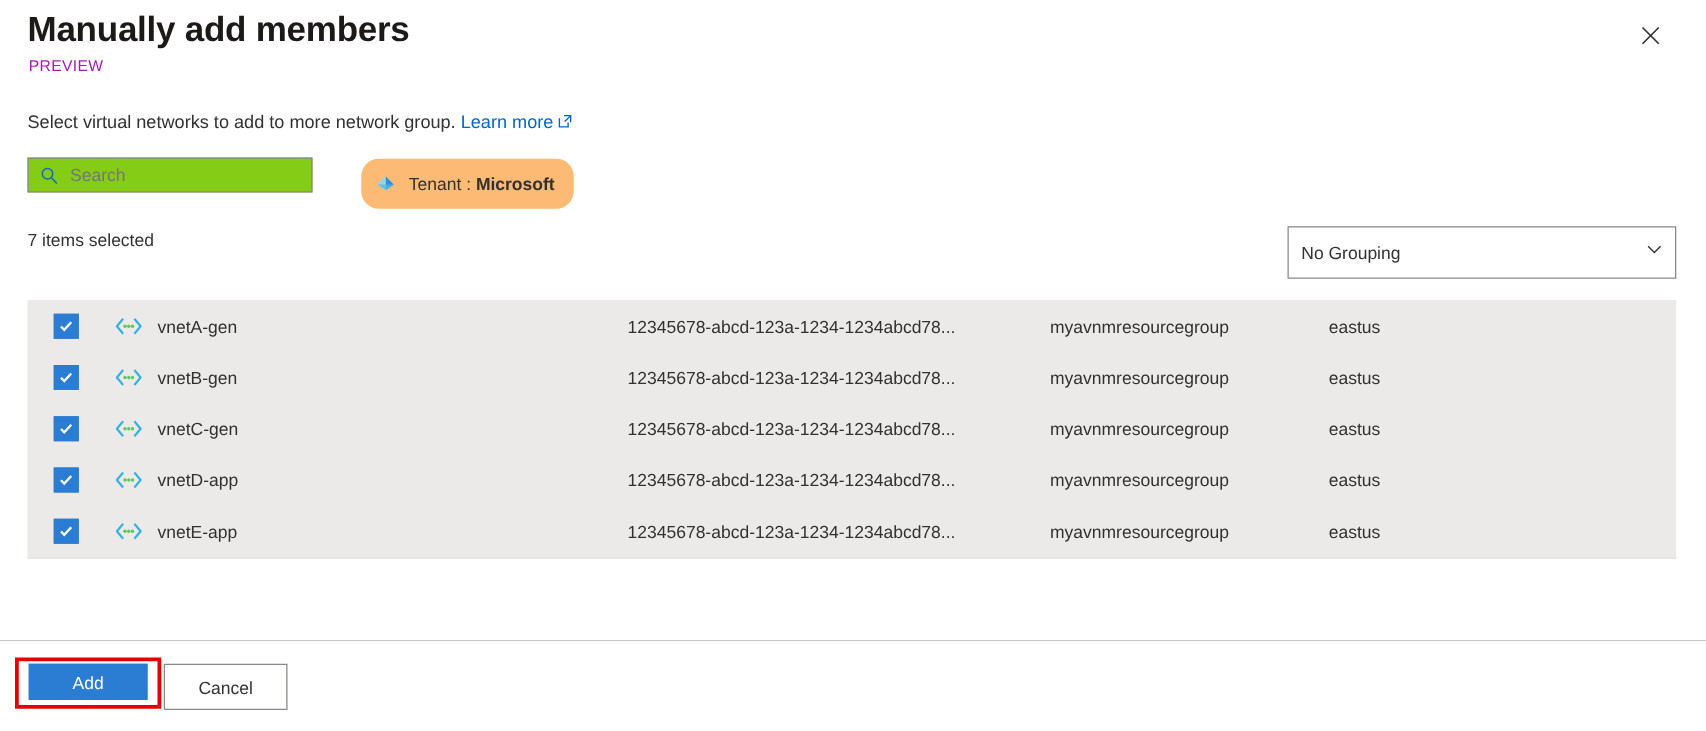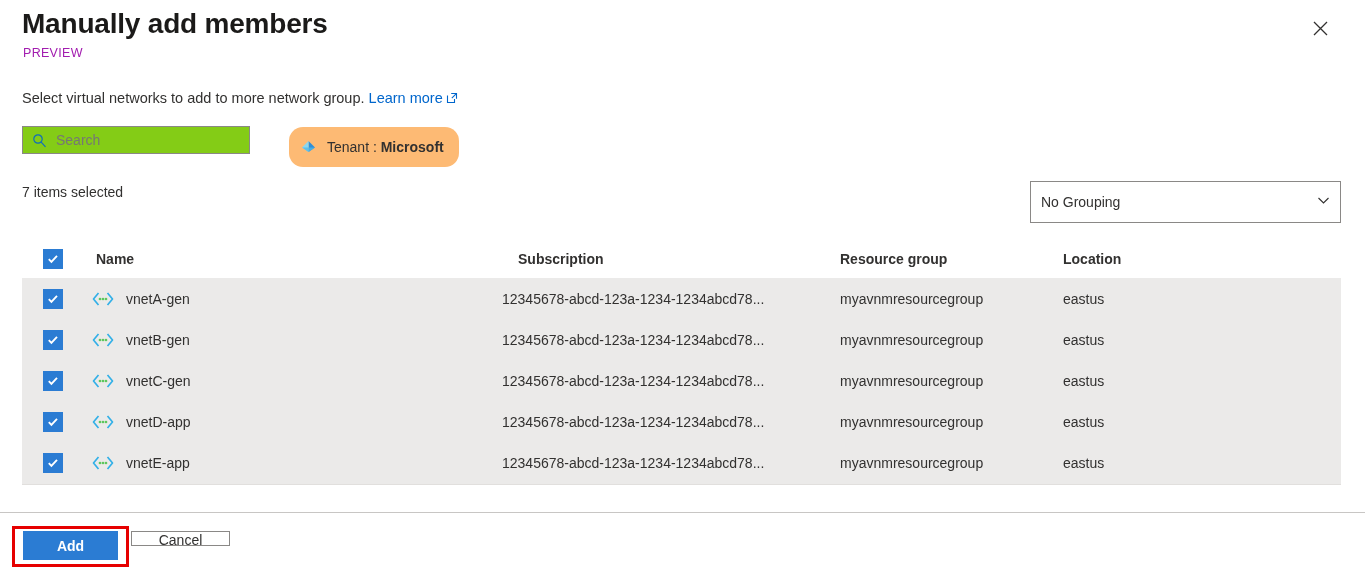--- a/index.html
+++ b/index.html
@@ -241,29 +241,29 @@
   }
   .btn-add {
     position: absolute;
     left: 23px; top: 18px;
     width: 95px; height: 29px;
     background: #2b7cd3;
     color: #ffffff;
     border: 1px solid #2b7cd3;
     font-family: "Liberation Sans", sans-serif;
     font-size: 14px;
-    font-weight: 700;
+    font-weight: 400;
     cursor: pointer;
     padding: 0;
     box-sizing: border-box;
   }
   .btn-cancel {
     position: absolute;
     left: 131px; top: 18px;
-    width: 99px; height: 15px;
+    width: 99px; height: 37px;
     background: #ffffff;
     color: #323130;
     border: 1px solid #8a8886;
     font-family: "Liberation Sans", sans-serif;
     font-size: 14px;
     cursor: pointer;
     padding: 0;
     box-sizing: border-box;
   }
   .annotation-box {
@@ -325,31 +325,20 @@
 <div class="grouping-select">
   <span class="grouping-value">No Grouping</span>
   <span>
     <svg width="13" height="13" viewBox="0 0 13 13">
       <path d="M1.5 4 L6.5 9 L11.5 4" stroke="#323130" stroke-width="1.1" fill="none"></path>
     </svg>
   </span>
 </div>
 
 <div class="table">
-  <div class="thead">
-    <div class="checkbox header-checkbox">
-      <svg width="12" height="12" viewBox="0 0 12 12">
-        <path d="M1.8 6.2 L4.4 8.8 L10 2.8" stroke="#ffffff" stroke-width="1.9" fill="none"></path>
-      </svg>
-    </div>
-    <div class="th th-name">Name</div>
-    <div class="th th-sub">Subscription</div>
-    <div class="th th-rg">Resource group</div>
-    <div class="th th-loc">Location</div>
-  </div>
 
   <div class="tbody">
 
     <div class="row">
       <div class="checkbox row-checkbox">
         <svg width="12" height="12" viewBox="0 0 12 12">
             <path d="M1.8 6.2 L4.4 8.8 L10 2.8" stroke="#ffffff" stroke-width="1.9" fill="none"></path>
           </svg>
       </div>
       <span class="vnet-icon">

